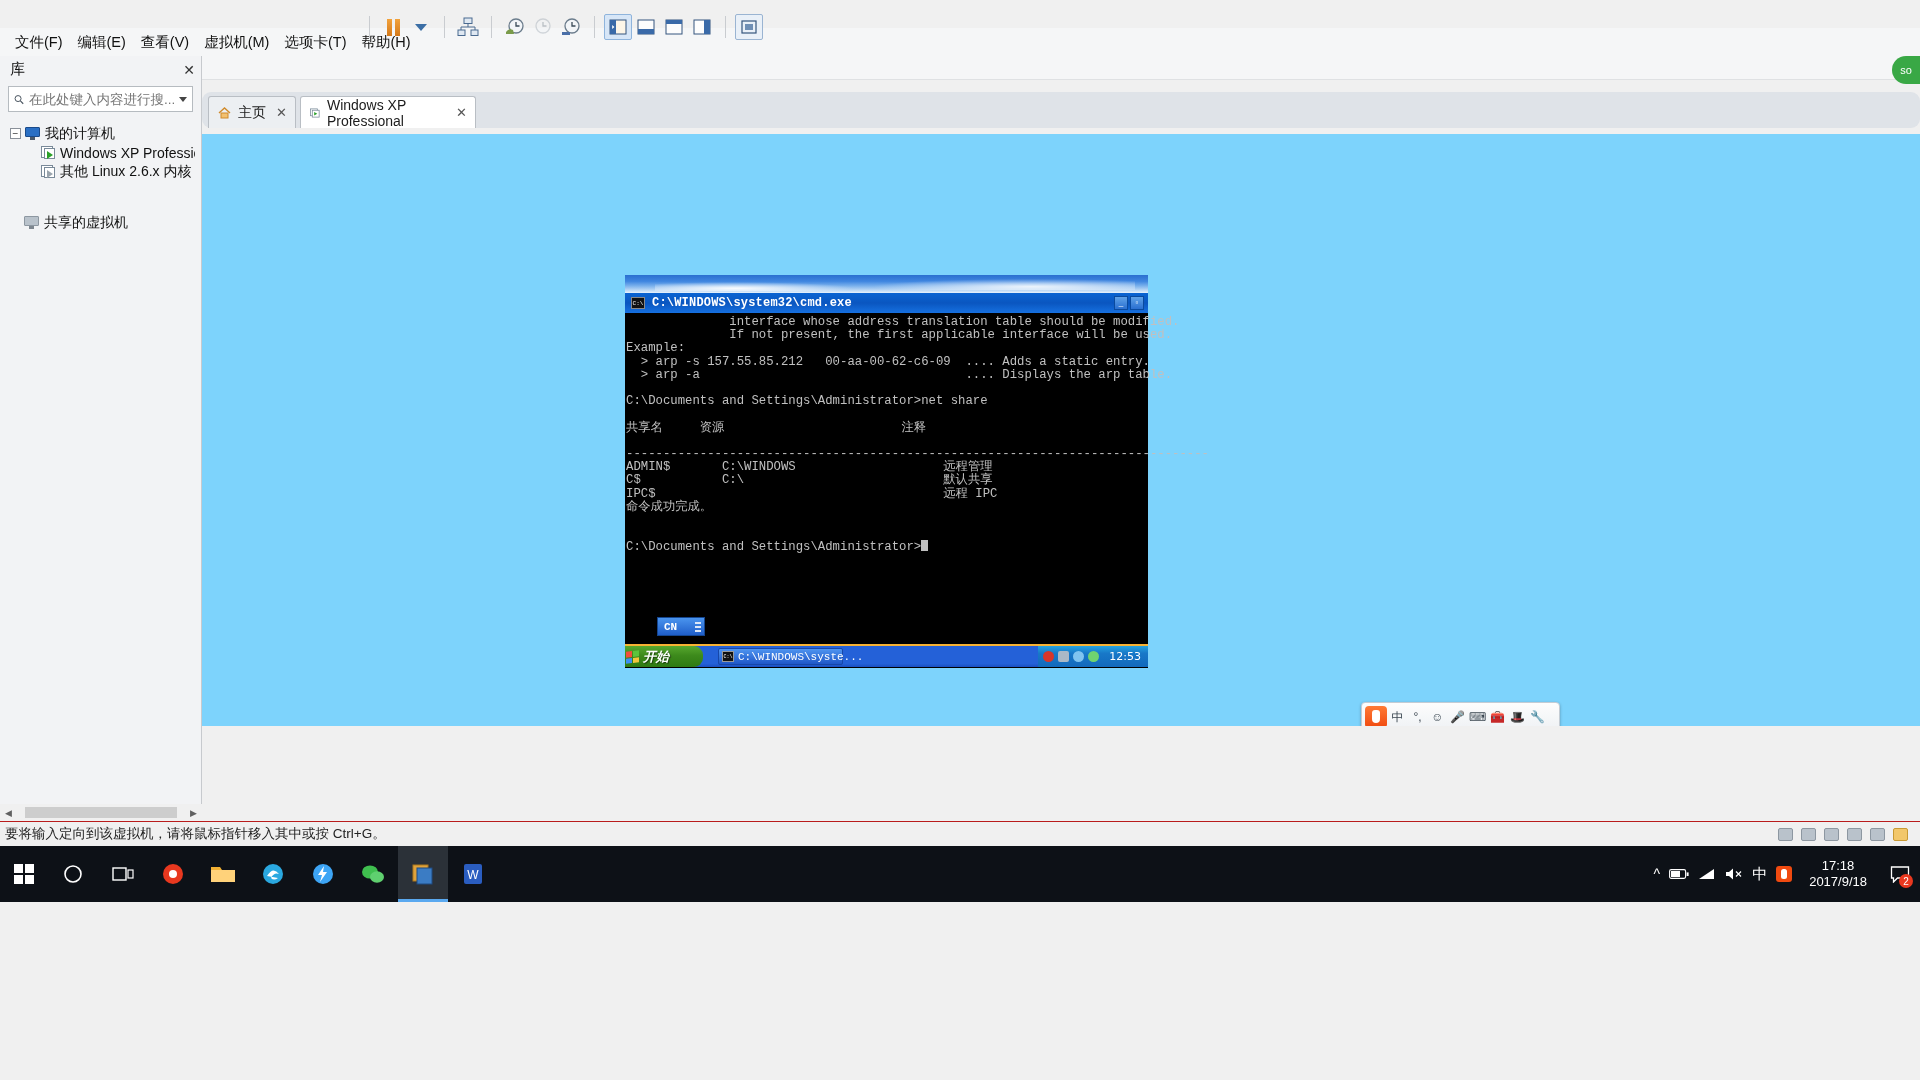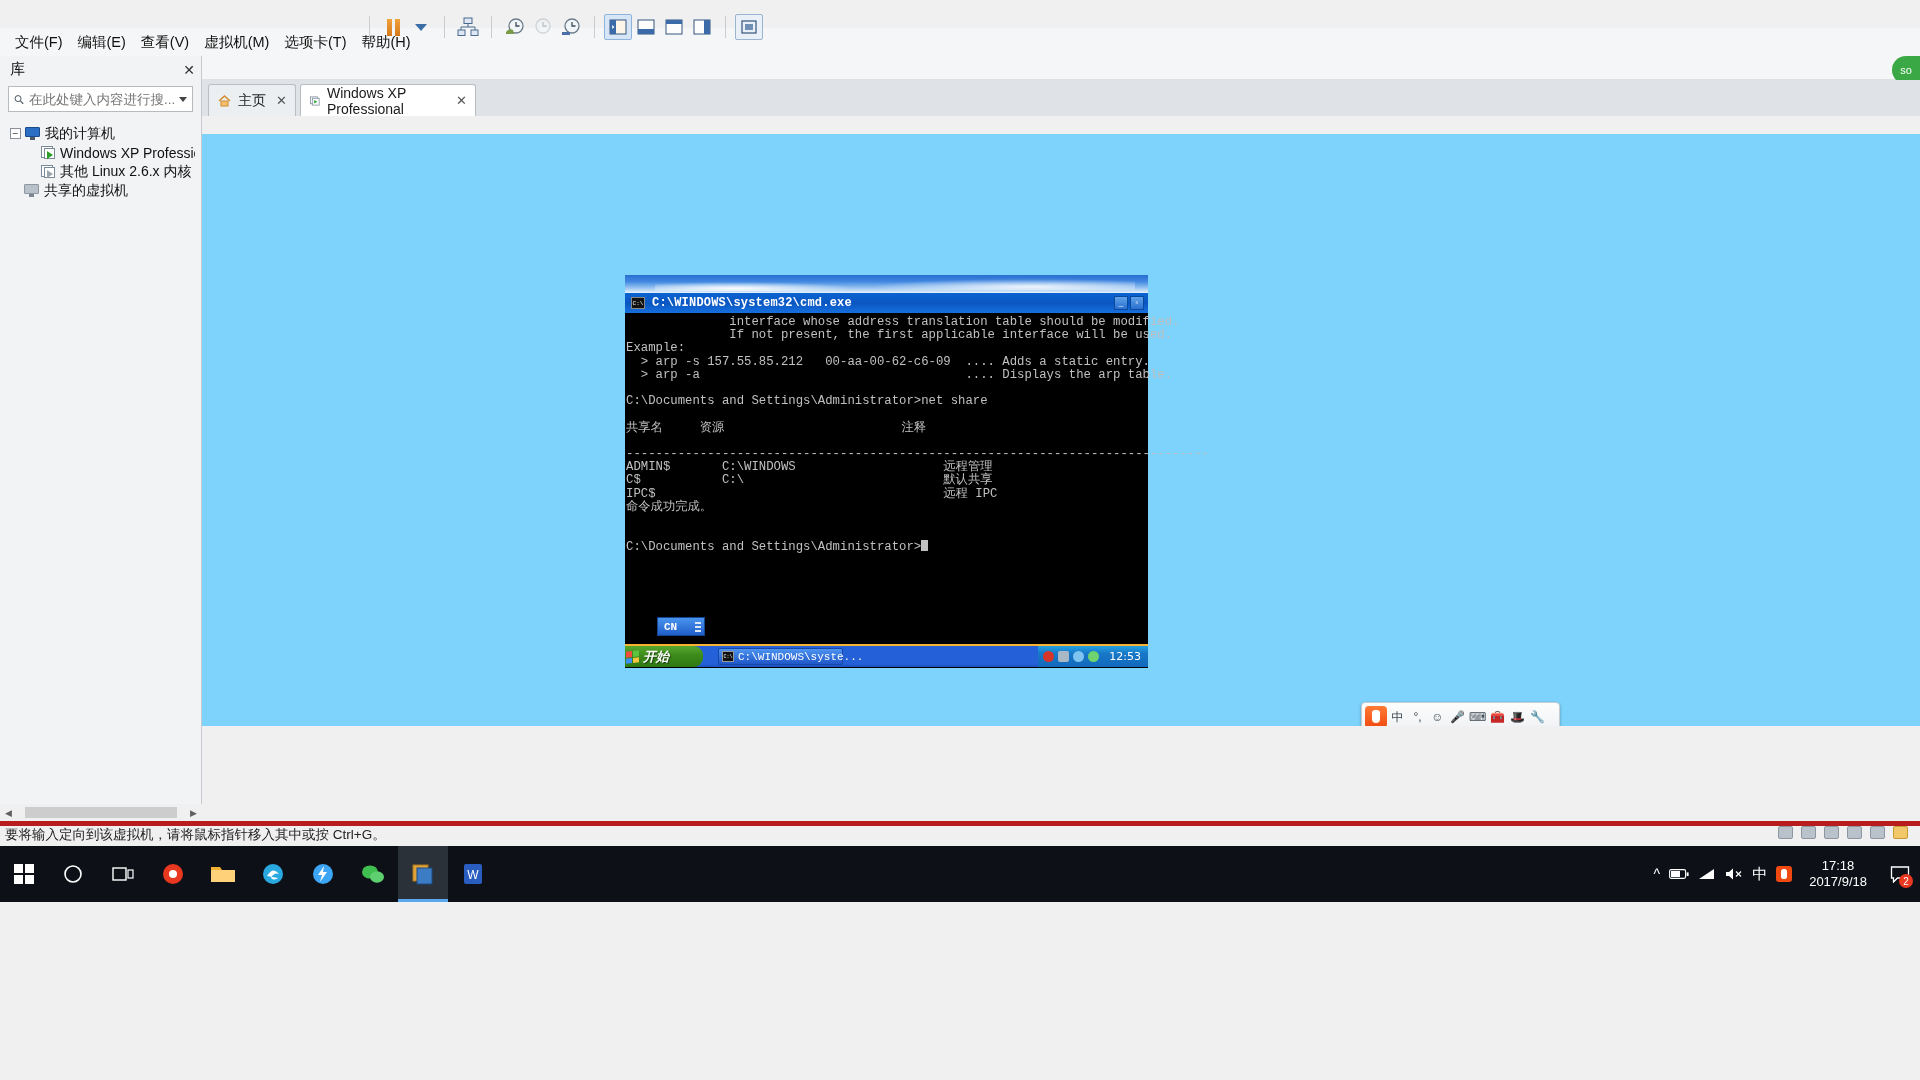--- a/index.html
+++ b/index.html
@@ -44,22 +44,23 @@
   .tbar-strip { position:absolute; left:0; top:-26px; height:50px; display:flex; align-items:center; }
   .tsep { width:1px; height:22px; background:#c9ccd0; margin:0 9px; }
   .ticon { width:28px; height:26px; display:flex; align-items:center; justify-content:center; position:relative; }
 
   .ic-pause { display:flex; gap:3px; }
   .ic-pause i { display:block; width:5px; height:17px; background:linear-gradient(180deg,#f2a23c,#d4791a); }
   .ic-caret { width:0;height:0;border-left:6px solid transparent;border-right:6px solid transparent;border-top:7px solid #3b6ea5; }
 
   
   .tabbar {
-    position:absolute; left:202px; top:80px; width:1718px; height:36px;
+    position:absolute; left:202px; top:92px; width:1718px; height:36px;
     background:#dfe3e8;
+    border-radius:9px;
   }
   .tab {
     position:absolute; top:4px; height:32px;
     display:flex; align-items:center; gap:7px;
     padding:0 8px 0 9px; font-size:14px; color:#1b1b1b;
     border:1px solid #b9bec4; border-bottom:none;
     border-radius:3px 3px 0 0;
   }
   .tab.home { left:6px; width:88px; background:#eceff2; }
   .tab.active { left:98px; width:176px; background:#ffffff; }
@@ -171,21 +172,21 @@
     background:linear-gradient(180deg,#fdfdfd,#eef1f4);
     border:1px solid #c4ccd4; border-radius:4px;
     display:flex; align-items:center; gap:1px; padding:0 3px;
     box-shadow:0 1px 3px rgba(0,0,0,.3);
   }
   .sg-logo { width:22px; height:22px; background:linear-gradient(180deg,#ff7a35,#f04a10); border-radius:4px; position:relative; flex:none; }
   .sg-logo:after { content:""; position:absolute; left:7px; top:4px; width:8px; height:13px; background:#fff; border-radius:3px 3px 4px 4px; }
   .sg-it { width:19px; height:22px; display:flex; align-items:center; justify-content:center; font-size:12px; color:#3a4650; }
 
   
-  .statusbar { position:absolute; left:0; top:821px; width:1920px; height:25px; background:#f0f0f0; border-top:5px solid #b91c1c; display:flex; align-items:flex-start; }
+  .statusbar { position:absolute; left:0; top:821px; width:1920px; height:25px; background:#f0f0f0; border-top:1px solid #b91c1c; display:flex; align-items:center; }
   .sb-text { font-size:13.5px; color:#222; margin-left:5px; }
   .sb-icons { margin-left:auto; display:flex; gap:8px; margin-right:12px; align-items:center; }
   .sb-ic { width:15px; height:13px; background:#b9c2cb; border:1px solid #8d97a1; border-radius:2px; }
 
   
   .win10tb { position:absolute; left:0; top:846px; width:1920px; height:56px; background:#0d1117; display:flex; align-items:center; }
   .w-start { width:48px; height:56px; display:flex; align-items:center; justify-content:center; }
   .w-logo { width:20px; height:20px; display:grid; grid-template-columns:1fr 1fr; grid-template-rows:1fr 1fr; gap:2px; }
   .w-logo i { background:#fff; display:block; }
   .w-item { width:50px; height:56px; display:flex; align-items:center; justify-content:center; position:relative; }
@@ -326,21 +327,21 @@
         <span>Windows XP Professio</span>
       </div>
       <div class="tree-row" style="padding-left:35px;">
         <div class="vmico grey">
             <div class="bx"></div>
             <div class="bx2"></div>
             <div class="play"></div>
           </div>
         <span>其他 Linux 2.6.x 内核 6</span>
       </div>
-      <div class="tree-row" style="padding-left:18px;">
+      <div class="tree-row" style="padding-left:18px;margin-top:32px;">
         <div class="shico">
             <div class="scr"></div>
             <div class="std"></div>
           </div>
         <span>共享的虚拟机</span>
       </div>
     </div>
 
     <div class="side-scroll">
       <div class="ss-arrow">◀</div>

